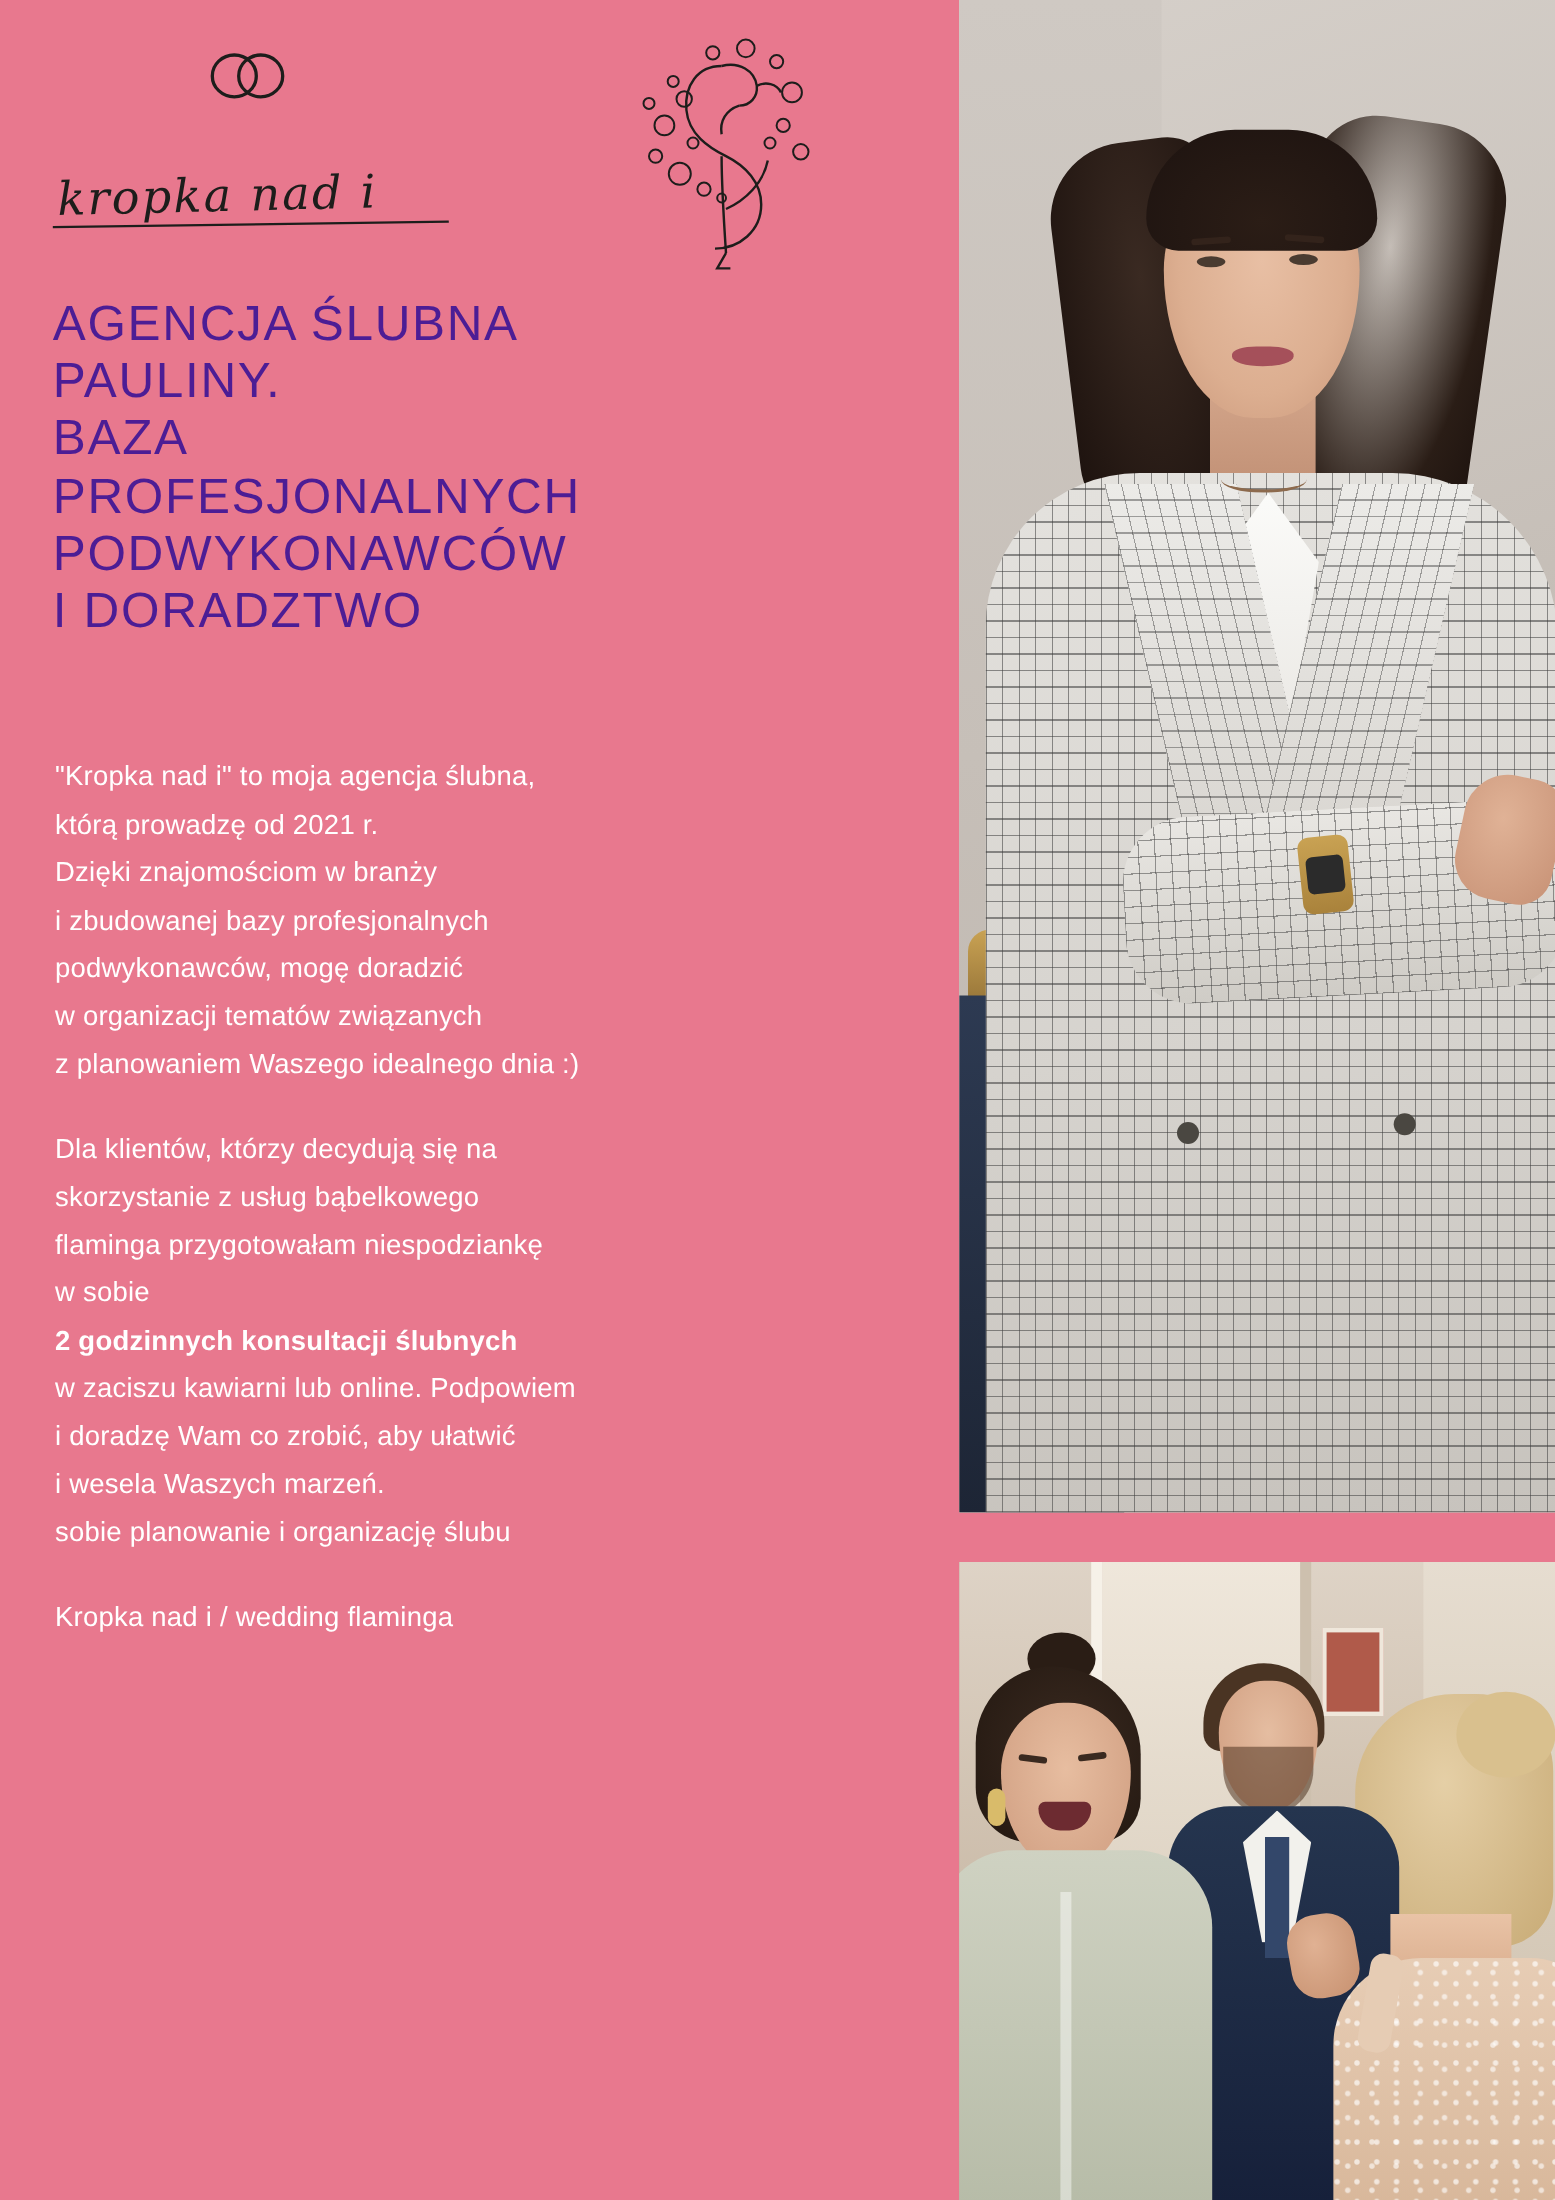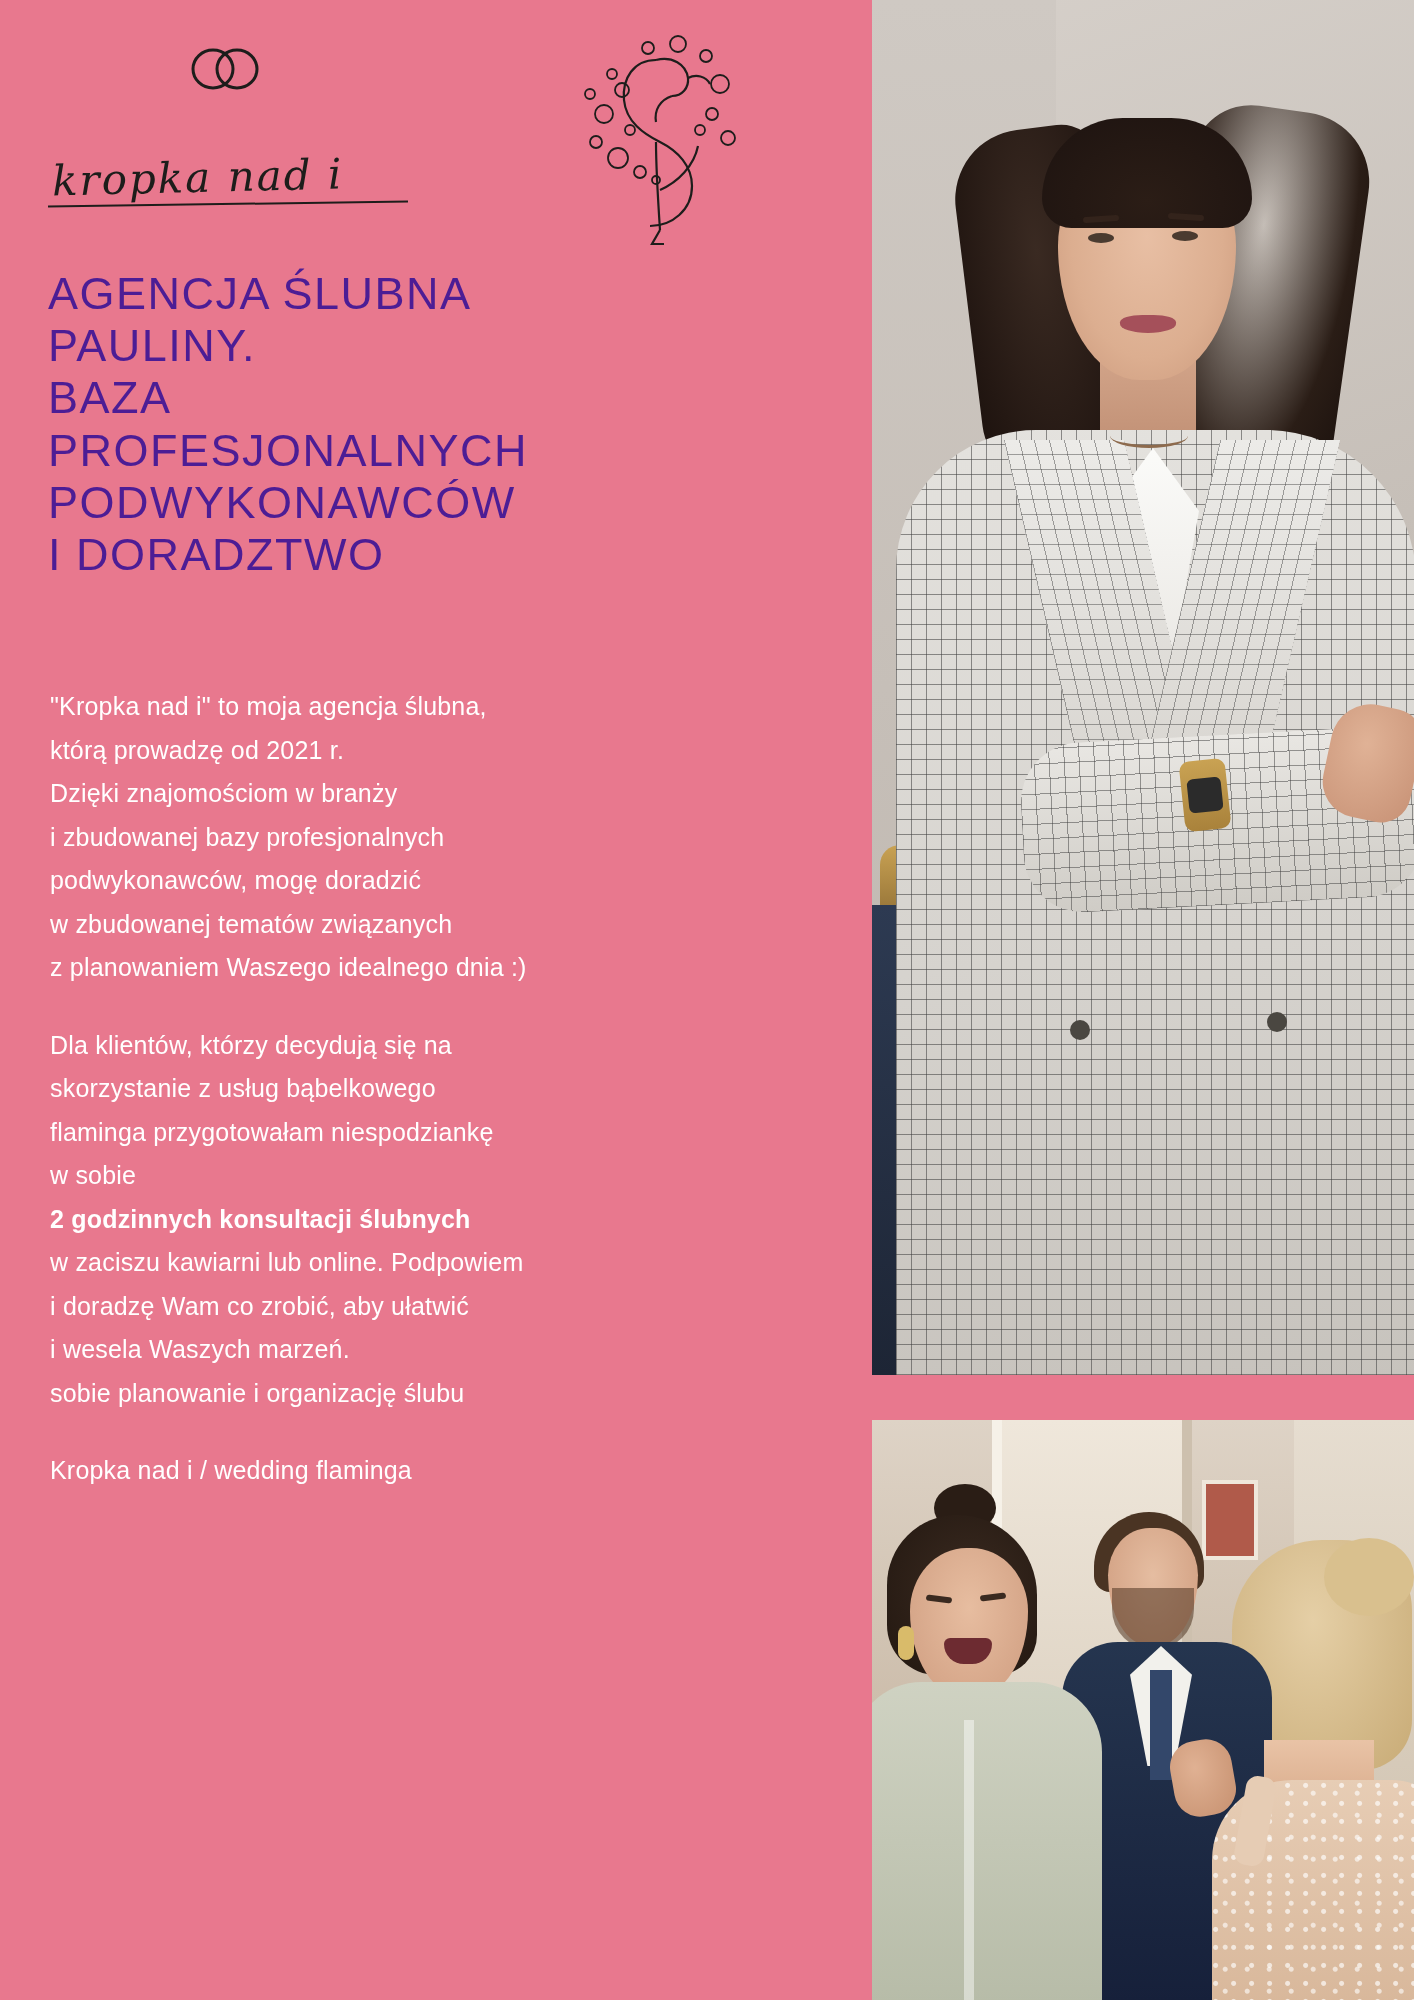--- a/index.html
+++ b/index.html
@@ -432,21 +432,21 @@
     </div>
 
     <div class="body-copy">
 
       <div class="para">
         <div>"Kropka nad i" to moja agencja ślubna,</div>
         <div>którą prowadzę od 2021 r.</div>
         <div>Dzięki znajomościom w branży</div>
         <div>i zbudowanej bazy profesjonalnych</div>
         <div>podwykonawców, mogę doradzić</div>
-        <div>w zbudowanej tematów związanych</div>
+        <div>w organizacji tematów związanych</div>
         <div>z planowaniem Waszego idealnego dnia :)</div>
       </div>
 
       <div class="para">
         <div>Dla klientów, którzy decydują się na</div>
         <div>skorzystanie z usług bąbelkowego</div>
         <div>flaminga przygotowałam niespodziankę</div>
         <div>w sobie</div>
         <div class="bold-line">2 godzinnych konsultacji ślubnych</div>
         <div>w zaciszu kawiarni lub online. Podpowiem</div>

